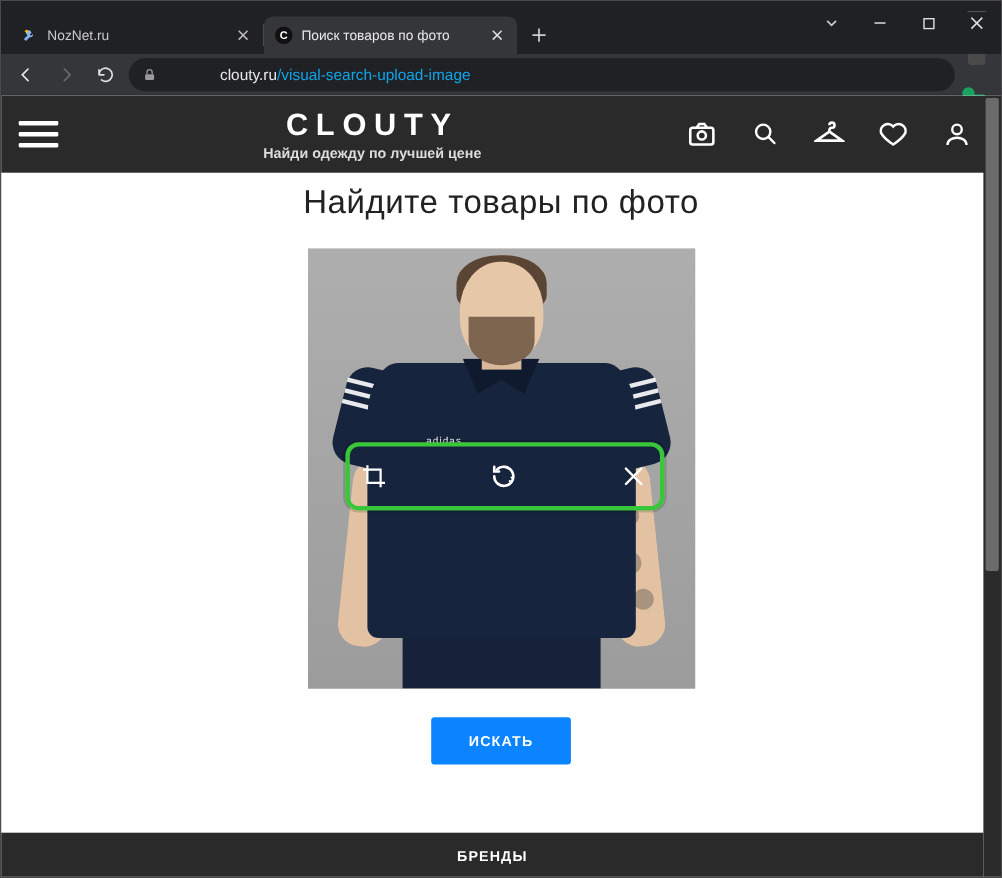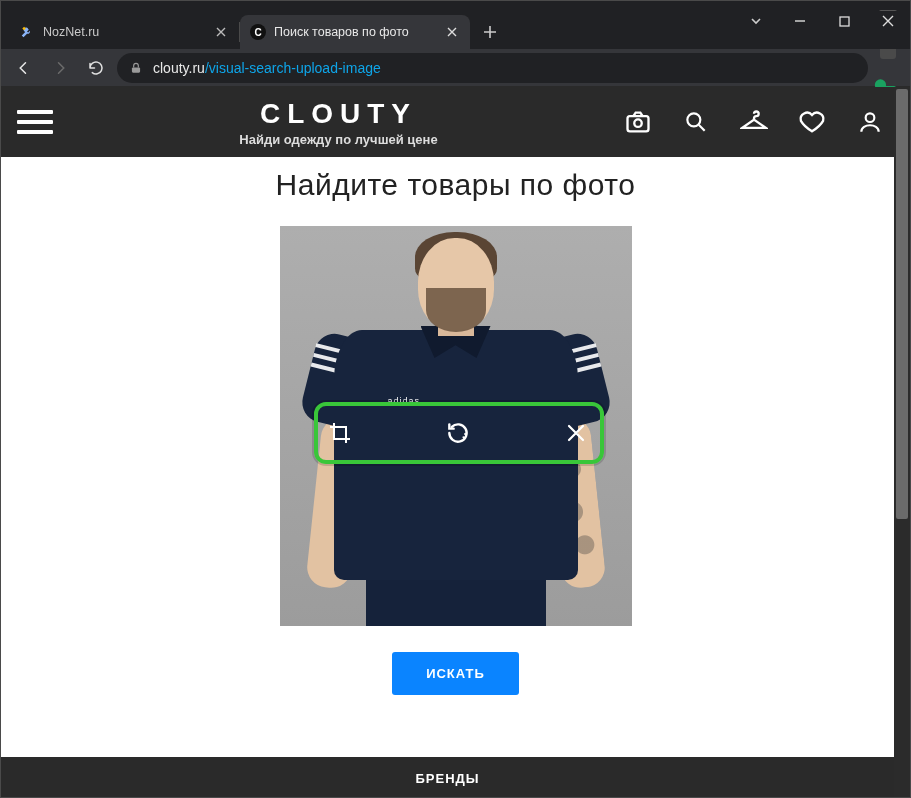--- a/index.html
+++ b/index.html
@@ -77,21 +77,21 @@
     width: 30px; height: 30px; display:flex; align-items:center; justify-content:center;
     color:#bfbfbf; border-radius:50%;
   }
   .nav-btn.disabled { color:#6b6b6b; }
   .omnibox {
     flex:1; height:30px; background:#202124; border-radius:15px;
     display:flex; align-items:center; padding:0 12px; gap:10px; color:#bfbfbf;
     font-size:14px;
   }
   .omnibox .lock { color:#9a9a9a; display:flex; }
-  .omnibox .url-host { color:#e8e8e8; }
+  .omnibox .url-host { color:#e8e8e8;margin-left:47px; }
   .omnibox .url-path { color:#0ea5e9; }
   .tb-right { display:flex; align-items:center; gap:6px;flex-direction:column; }
   .tb-icon {
     width:28px; height:28px; display:flex; align-items:center; justify-content:center;
     color:#bfbfbf;
   }
   .ext-badge {
     font-size:8px; background:#1aa260; color:#fff; border-radius:2px;
     padding:0 2px; position:relative; top:6px; left:-6px;
   }

